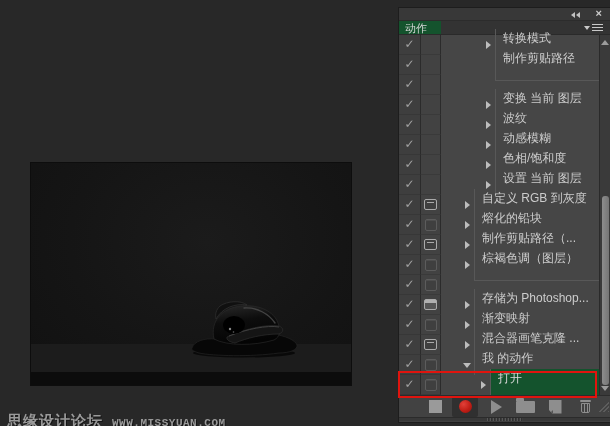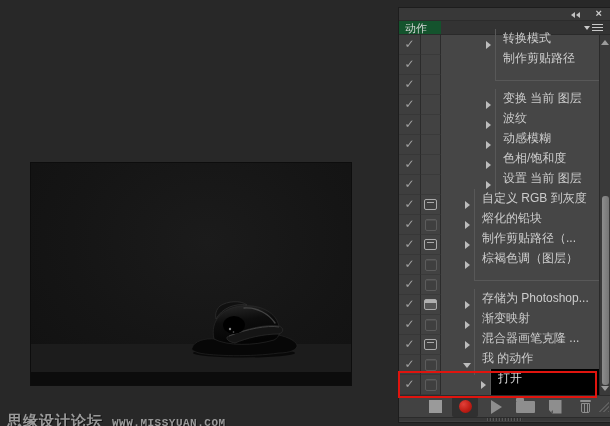--- a/index.html
+++ b/index.html
@@ -58,21 +58,21 @@
   .tg-dlgf { background:linear-gradient(180deg,#b0b0b0 0 3px,#565656 3px); }
   .c-content { flex:1; background:#464646; display:flex; align-items:center; min-width:0; }
   .ind-act  { width:19px; flex:none; }
   .ind-cmd  { width:40px; flex:none; }
   .ind-open { width:35px; flex:none; }
   .exp { width:14px; flex:none; display:flex; align-items:center; justify-content:center; }
   .exp-r i { display:block; width:0; height:0; border-left:5px solid #bdbdbd; border-top:4px solid transparent; border-bottom:4px solid transparent; }
   .exp-d i { display:block; width:0; height:0; border-top:5px solid #bdbdbd; border-left:4px solid transparent; border-right:4px solid transparent; }
   .name { flex:1; height:32px; line-height:19px; border-left:1px solid #585858; border-bottom:1px solid #585858;
           padding-left:7px; font-size:12px; color:#cccccc; white-space:nowrap; overflow:hidden; }
-  .row.sel .name { background:#000000; color:#dadada; }
+  .row.sel .name { background:#14532d; color:#dadada; }
 
   
   .scrollbar { position:absolute; right:0; top:0; width:11px; height:360px; background:#3a3a3a; border-left:1px solid #2a2a2a; }
   .sb-up   { position:absolute; top:5px;    left:1px; width:0; height:0; border-bottom:5px solid #9c9c9c; border-left:4px solid transparent; border-right:4px solid transparent; }
   .sb-down { position:absolute; bottom:4px; left:1px; width:0; height:0; border-top:5px solid #9c9c9c;    border-left:4px solid transparent; border-right:4px solid transparent; }
   .sb-thumb{ position:absolute; left:2px; width:7px; top:161px; height:189px; border-radius:3px;
              background:linear-gradient(90deg,#8d8d8d,#757575); }
 
   
   .bottombar { height:22px; background:#424242; border-top:1px solid #2c2c2c; display:flex; align-items:center; padding-left:21px; position:relative; }

